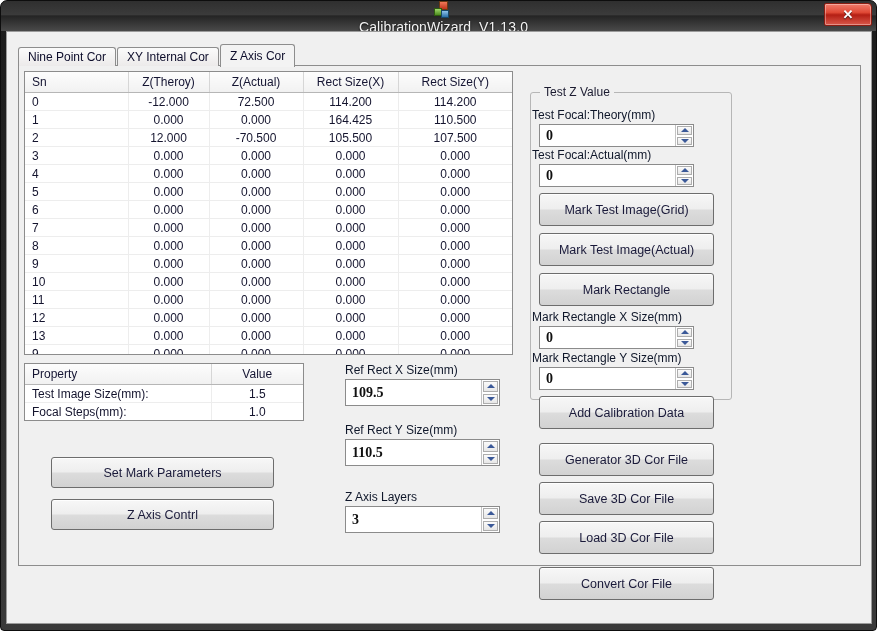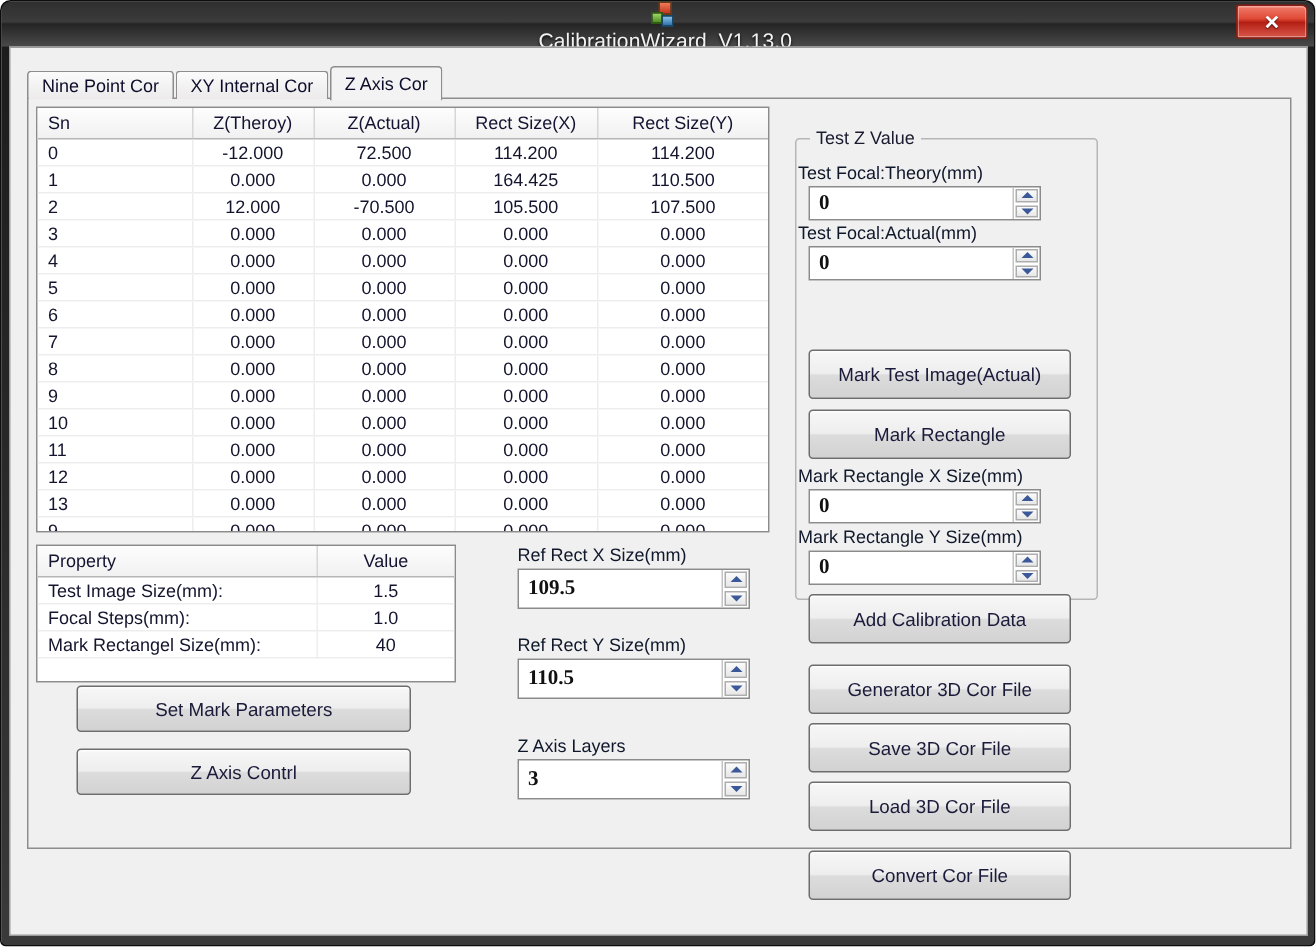--- a/index.html
+++ b/index.html
@@ -412,21 +412,21 @@
                   <td class="left">9</td>
                   <td>0.000</td>
                   <td>0.000</td>
                   <td>0.000</td>
                   <td>0.000</td>
                 </tr>
               </tbody>
           </table>
         </div>
 
-        <div class="grid" id="prop-grid" style="left:5px; top:297px; width:280px; height:92px;">
+        <div class="grid" id="prop-grid" style="left:5px; top:297px; width:280px; height:58px;">
           <table>
             <colgroup>
                 <col style="width:186px">
                 <col style="width:92px">
               </colgroup>
             <thead>
               <tr>
                 <th class="left">Property</th>
                 <th>Value</th>
               </tr>
@@ -517,20 +517,23 @@
           <div class="arrows">
             <div class="ar">
                 <i class="tri up"></i>
               </div>
             <div class="ar">
                 <i class="tri down"></i>
               </div>
           </div>
         </div>
 
+        <div class="btn" style="left:520px; top:127px; width:175px; height:33px;">
+          <span>Mark Test Image(Grid)</span>
+        </div>
         <div class="btn" style="left:520px; top:167px; width:175px; height:33px;">
           <span>Mark Test Image(Actual)</span>
         </div>
         <div class="btn" style="left:520px; top:207px; width:175px; height:33px;">
           <span>Mark Rectangle</span>
         </div>
 
         <div class="field-label" style="left:513px; top:244px;">Mark Rectangle X Size(mm)</div>
         <div class="spin" style="left:520px; top:260px; width:155px; height:23px;">
           <div class="val">0</div>

